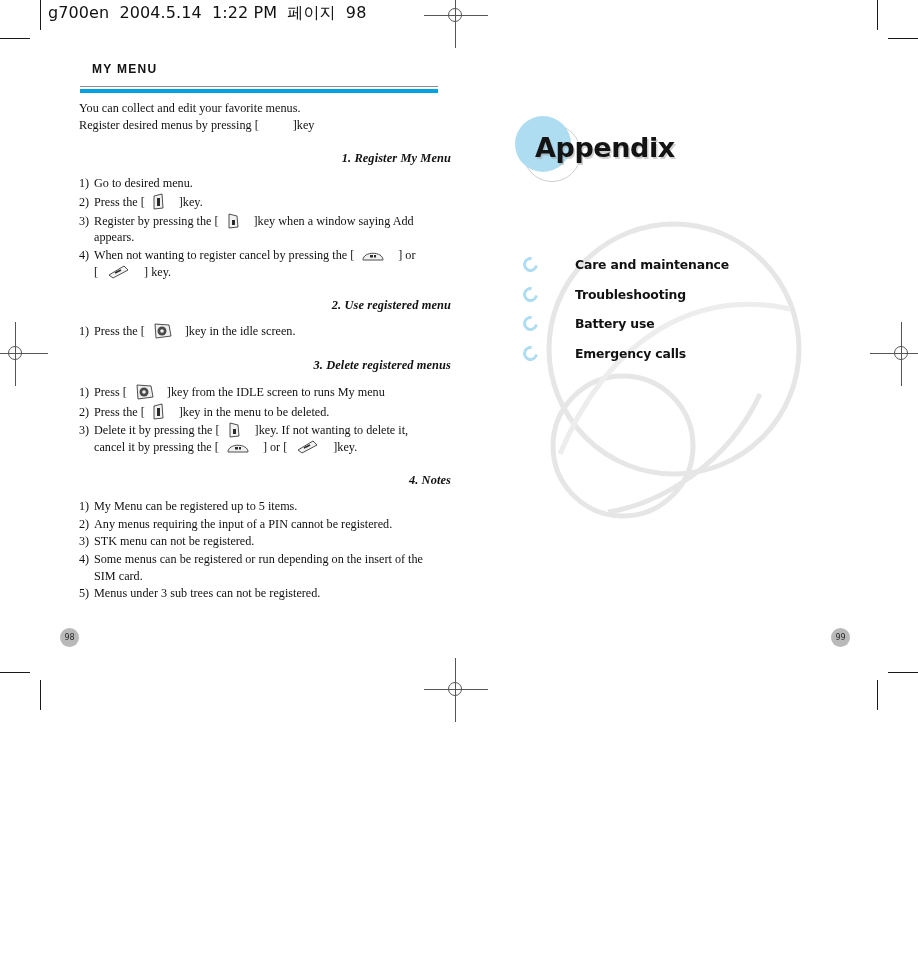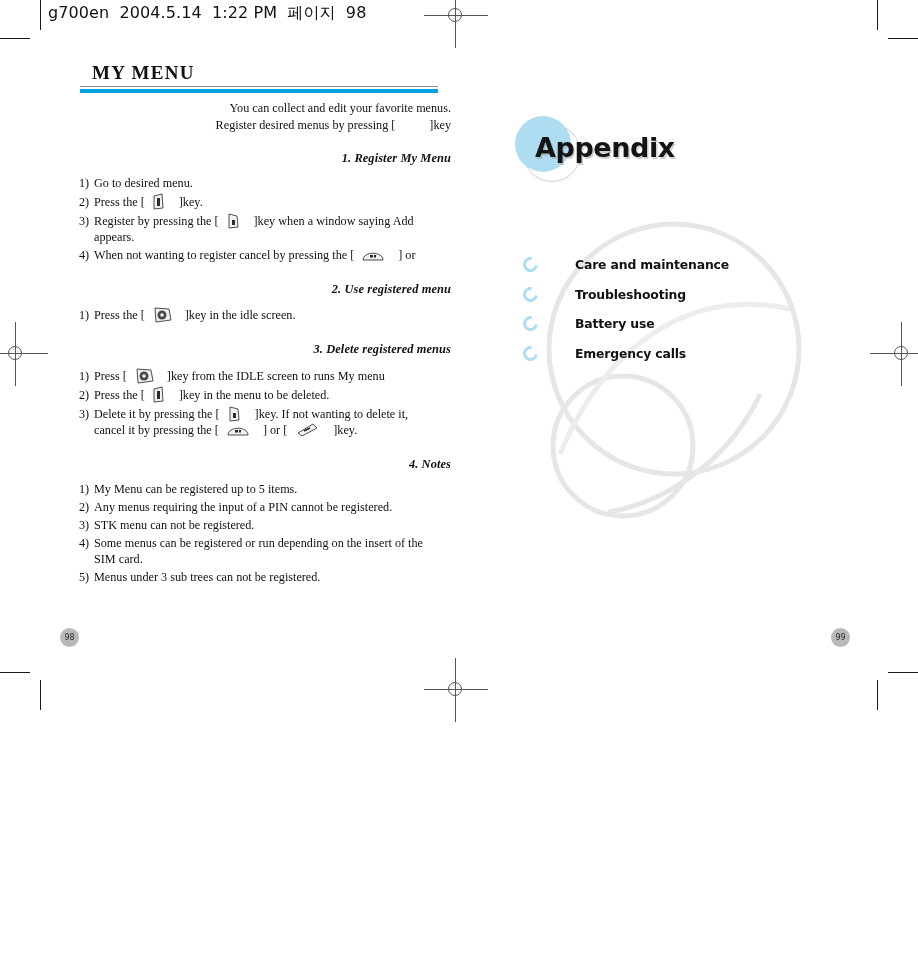--- a/index.html
+++ b/index.html
@@ -71,23 +71,23 @@
 
   
   #left-page {
     position: absolute;
     left: 40px; top: 34px;
     width: 418px; height: 640px;
   }
   #page-title {
     position: absolute;
     left: 52px; top: 28px;
-    font-family: Liberation Serif, serif;
+    font-family: Liberation Sans, sans-serif;
     font-weight: bold;
-    font-size: 19px;
+    font-size: 12px;
     letter-spacing: 1.3px;
     color: #111;
   }
   #title-rule {
     position: absolute;
     left: 40px; top: 52px;
     width: 358px; height: 1px;
     background: #8d8d8d;
   }
   #title-bar {
@@ -98,21 +98,21 @@
   }
 
   #body-col {
     position: absolute;
     left: 39px; top: 66px;
     width: 372px;
     color: #111;
     font-size: 12.2px;
     line-height: 1.34;
   }
-  .intro { margin: 0 0 16px 0; text-align: right; }
+  .intro { margin: 0 0 16px 0; }
   .intro .line { display: block; white-space: nowrap; }
 
   .sec-heading {
     font-family: "Liberation Serif", serif;
     font-weight: bold;
     font-style: italic;
     font-size: 12.4px;
     margin: 0 0 9px 0;
     letter-spacing: 0.1px;
     text-align: right;
@@ -306,21 +306,24 @@
                   <rect x="5" y="5" width="3" height="8" fill="#2b2b2b"></rect>
                 </svg></span><span>]key.</span></div>
             <div class="step"><span class="num">3)</span><span>Register by pressing the [</span><span class="keyicon select-key"><svg viewBox="0 0 14 17" xmlns="http://www.w3.org/2000/svg">
                   <path d="M3 2 L11 4 L12 15 L3 16 Z" fill="#f2f2f2" stroke="#3a3a3a" stroke-width="0.9"></path>
                   <rect x="6" y="8" width="3" height="5" fill="#2b2b2b"></rect>
                 </svg></span><span>]key when a window saying Add</span><span class="cont">appears.</span></div>
             <div class="step"><span class="num">4)</span><span>When not wanting to register cancel by pressing the [</span><span class="keyicon clear-key"><svg viewBox="0 0 22 13" xmlns="http://www.w3.org/2000/svg">
                   <path d="M1 12 C1 3 21 3 21 12 Z" fill="#f0f0f0" stroke="#3a3a3a" stroke-width="0.9"></path>
                   <rect x="8" y="7" width="3" height="2.5" fill="#2b2b2b"></rect>
                   <rect x="12" y="7" width="2" height="2.5" fill="#2b2b2b"></rect>
-                </svg></span><span>] or</span></div>
+                </svg></span><span>] or</span><span class="cont"><span>[</span><span class="keyicon end-key"><svg viewBox="0 0 24 15" xmlns="http://www.w3.org/2000/svg">
+                    <path d="M3 11 L18 2 L22 6 L7 14 Z" fill="#f2f2f2" stroke="#3a3a3a" stroke-width="0.9"></path>
+                    <path d="M9 9 L15 6" stroke="#2b2b2b" stroke-width="1.6"></path>
+                  </svg></span><span>] key.</span></span></div>
           </div>
           <div class="sec-block">
             <div class="sec-heading">2. Use registered menu</div>
             <div class="step"><span class="num">1)</span><span>Press the [</span><span class="keyicon nav-key"><svg viewBox="0 0 22 18" xmlns="http://www.w3.org/2000/svg">
                   <path d="M4 2 L18 3 L20 14 L5 16 Z" fill="#efefef" stroke="#3a3a3a" stroke-width="0.9"></path>
                   <circle cx="11" cy="9" r="4.5" fill="#4a4a4a"></circle>
                   <circle cx="11" cy="9" r="1.8" fill="#f2f2f2"></circle>
                 </svg></span><span>]key in the idle screen.</span></div>
           </div>
           <div class="sec-block">

